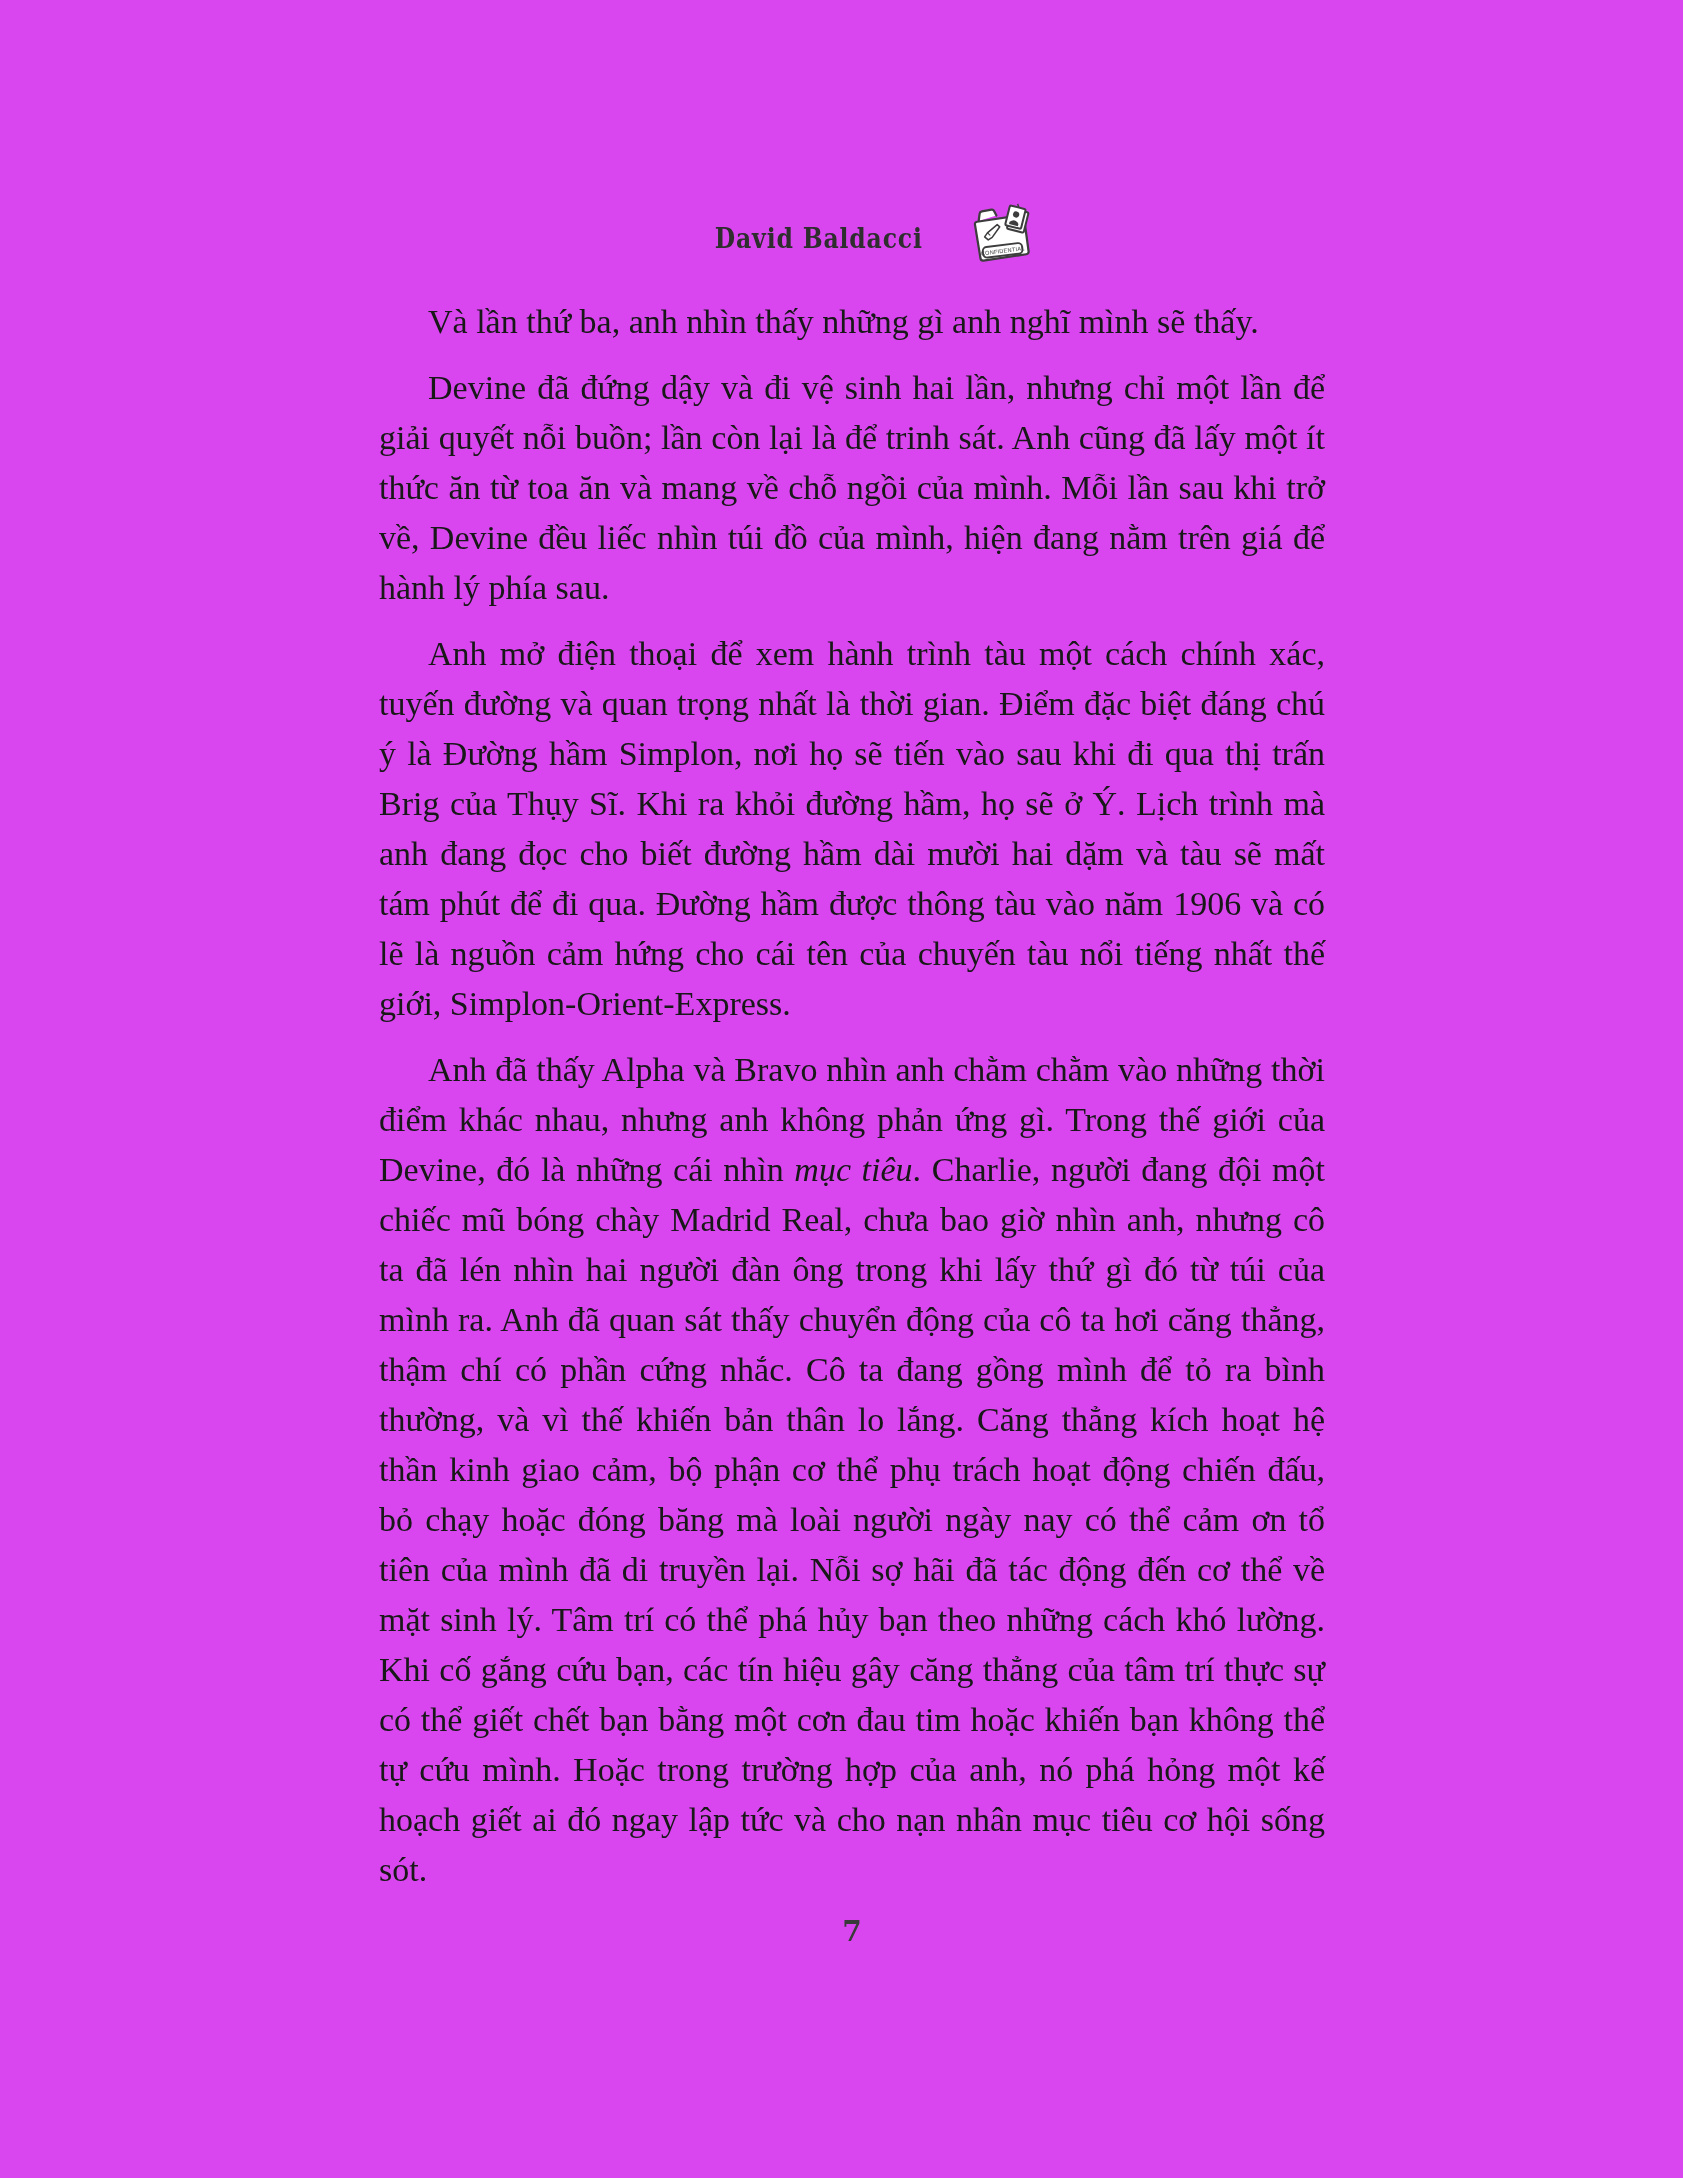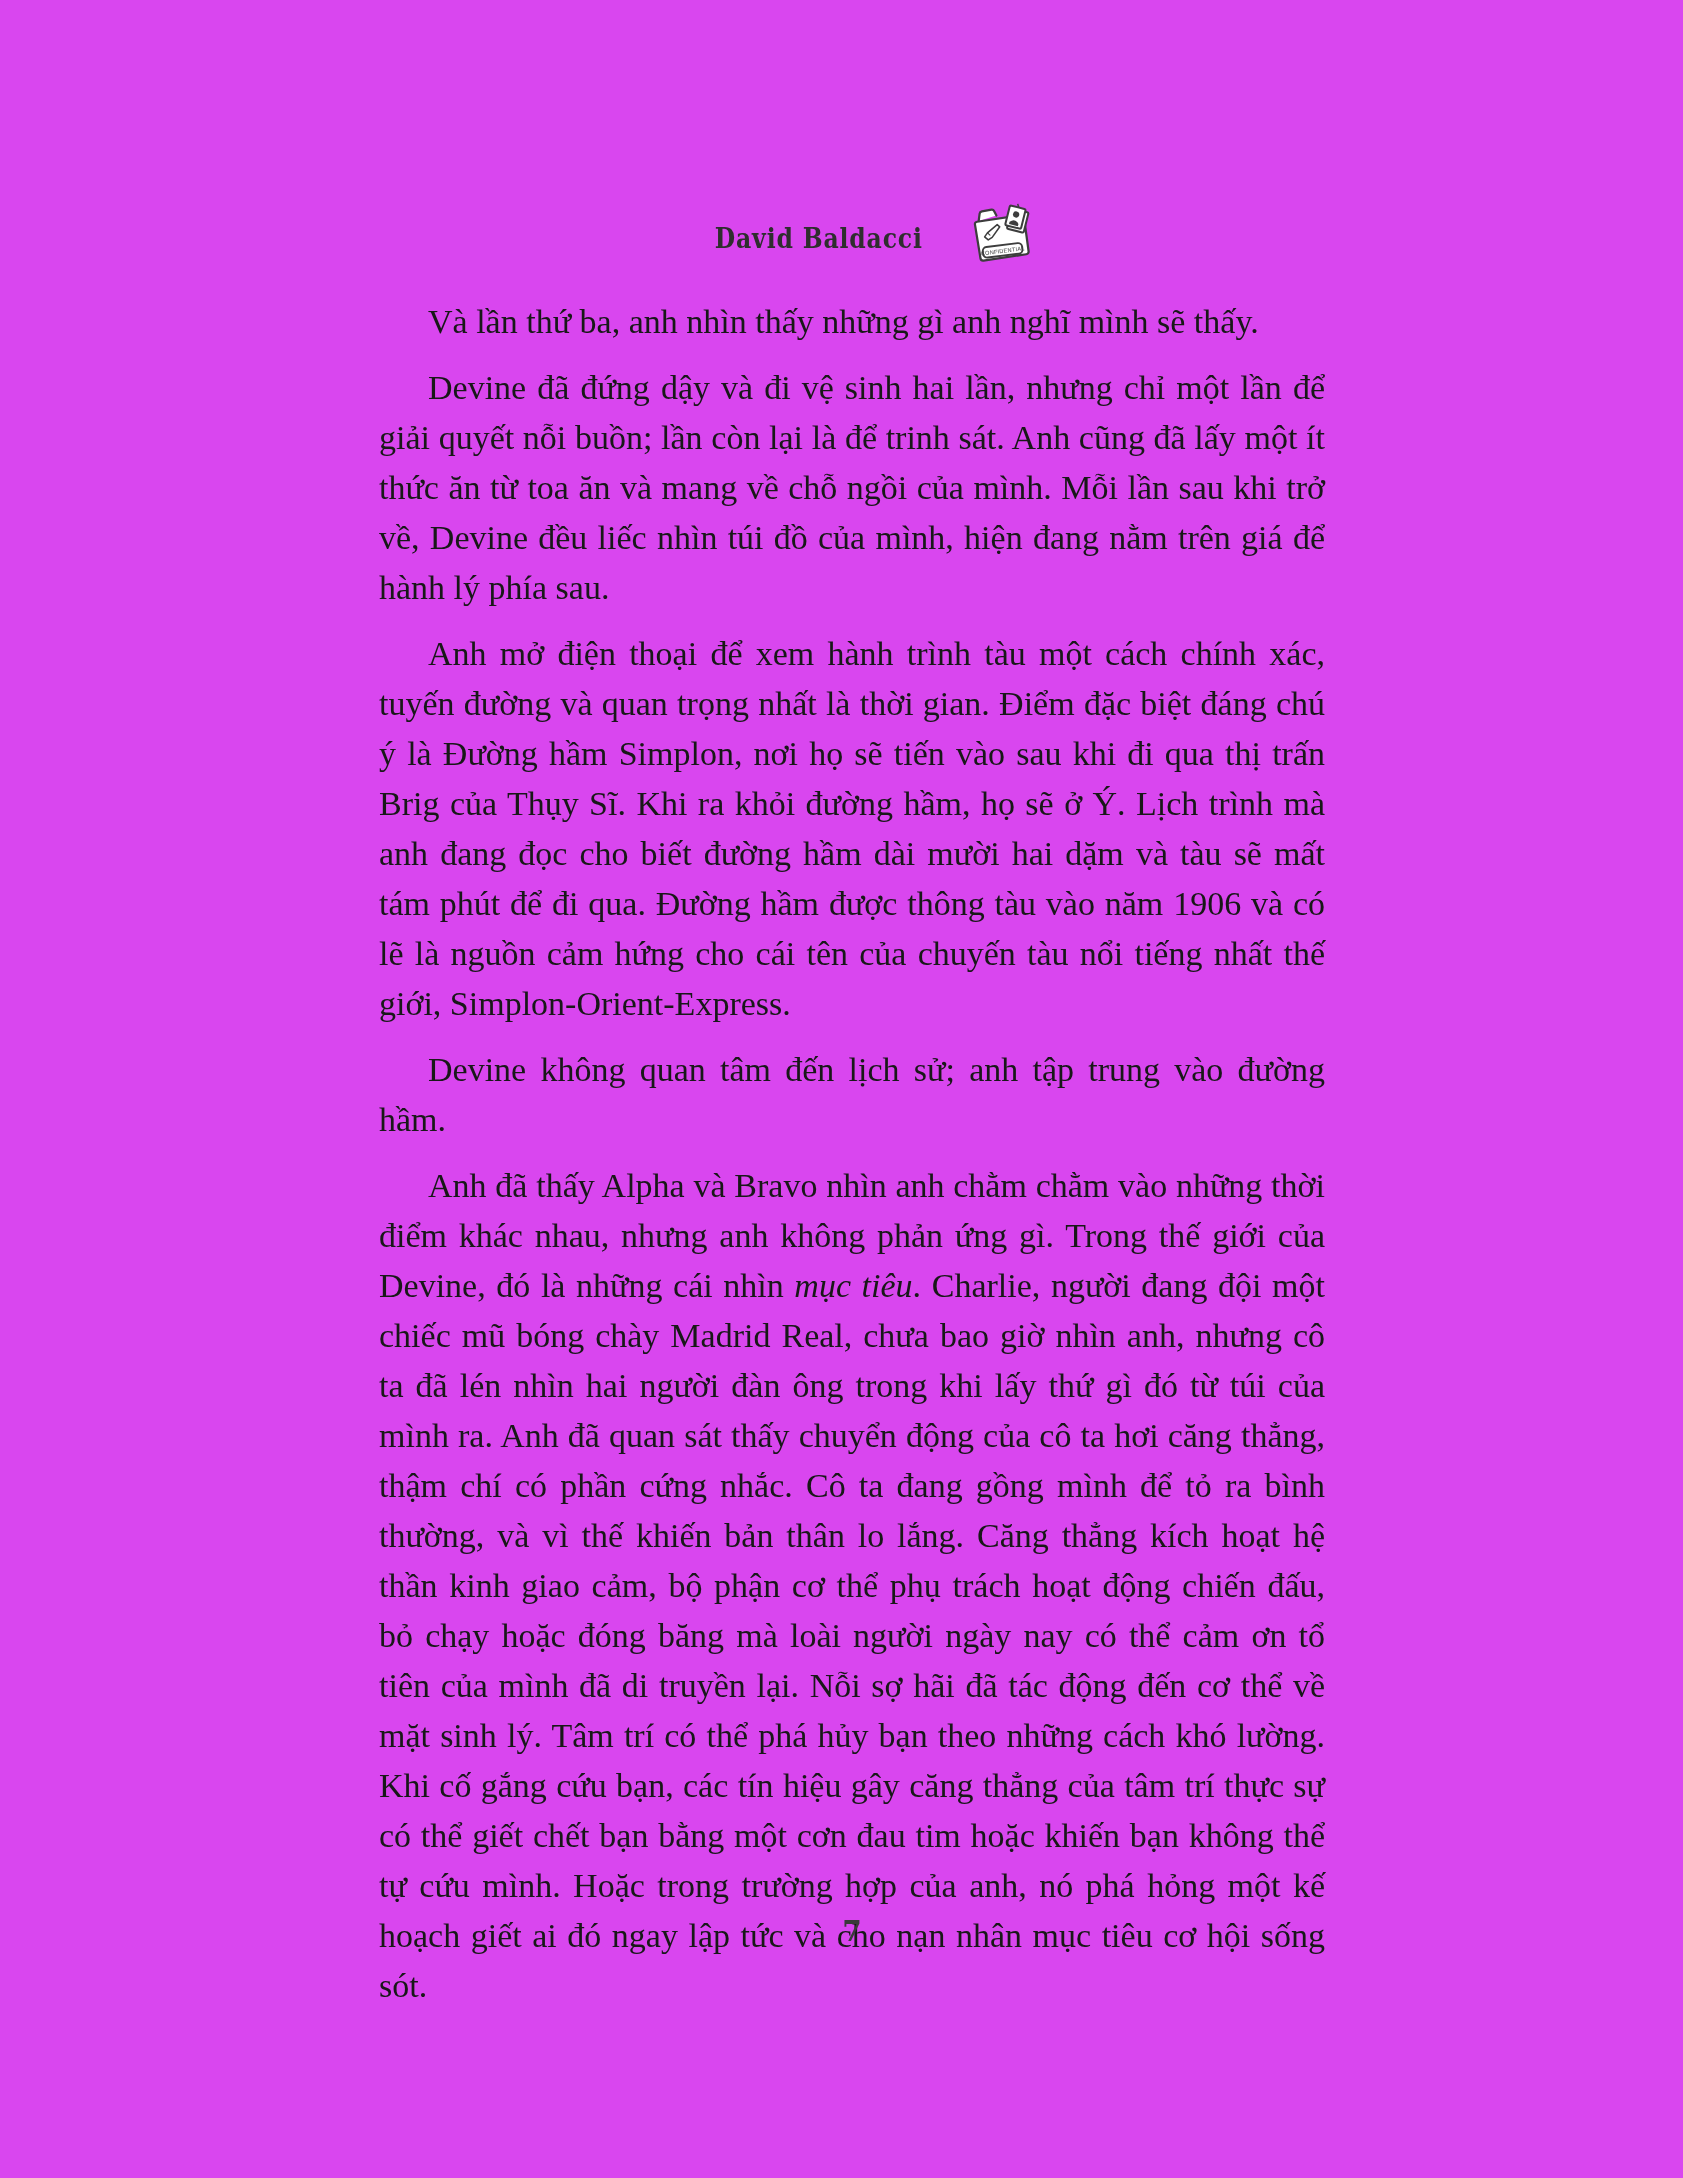--- a/index.html
+++ b/index.html
@@ -85,20 +85,19 @@
         <path d="M42 21.8 q4.5-5.2 9 0 l0 2.4 -9 0 z" fill="#3d3d3d" stroke="none"></path>
         <path d="M45.5 2.8 l2 3.4" stroke-width="1.5"></path>
       </g>
     </svg>
   </header>
 
   <main class="body-text">
       <p><span>Và lần thứ ba, anh nhìn thấy những gì anh nghĩ mình sẽ thấy.</span></p>
       <p><span>Devine đã đứng dậy và đi vệ sinh hai lần, nhưng chỉ một lần để giải quyết nỗi buồn; lần còn lại là để trinh sát. Anh cũng đã lấy một ít thức ăn từ toa ăn và mang về chỗ ngồi của mình. Mỗi lần sau khi trở về, Devine đều liếc nhìn túi đồ của mình, hiện đang nằm trên giá để hành lý phía sau.</span></p>
       <p><span>Anh mở điện thoại để xem hành trình tàu một cách chính xác, tuyến đường và quan trọng nhất là thời gian. Điểm đặc biệt đáng chú ý là Đường hầm Simplon, nơi họ sẽ tiến vào sau khi đi qua thị trấn Brig của Thụy Sĩ. Khi ra khỏi đường hầm, họ sẽ ở Ý. Lịch trình mà anh đang đọc cho biết đường hầm dài mười hai dặm và tàu sẽ mất tám phút để đi qua. Đường hầm được thông tàu vào năm 1906 và có lẽ là nguồn cảm hứng cho cái tên của chuyến tàu nổi tiếng nhất thế giới, Simplon-Orient-Express.</span></p>
-      <p><span>Devine không quan tâm đến lịch sử; anh tập trung vào đường hầm.</span></p>
       <p><span>Anh đã thấy Alpha và Bravo nhìn anh chằm chằm vào những thời điểm khác nhau, nhưng anh không phản ứng gì. Trong thế giới của Devine, đó là những cái nhìn </span><em>mục tiêu</em><span>. Charlie, người đang đội một chiếc mũ bóng chày Madrid Real, chưa bao giờ nhìn anh, nhưng cô ta đã lén nhìn hai người đàn ông trong khi lấy thứ gì đó từ túi của mình ra. Anh đã quan sát thấy chuyển động của cô ta hơi căng thẳng, thậm chí có phần cứng nhắc. Cô ta đang gồng mình để tỏ ra bình thường, và vì thế khiến bản thân lo lắng. Căng thẳng kích hoạt hệ thần kinh giao cảm, bộ phận cơ thể phụ trách hoạt động chiến đấu, bỏ chạy hoặc đóng băng mà loài người ngày nay có thể cảm ơn tổ tiên của mình đã di truyền lại. Nỗi sợ hãi đã tác động đến cơ thể về mặt sinh lý. Tâm trí có thể phá hủy bạn theo những cách khó lường. Khi cố gắng cứu bạn, các tín hiệu gây căng thẳng của tâm trí thực sự có thể giết chết bạn bằng một cơn đau tim hoặc khiến bạn không thể tự cứu mình. Hoặc trong trường hợp của anh, nó phá hỏng một kế hoạch giết ai đó ngay lập tức và cho nạn nhân mục tiêu cơ hội sống sót.</span></p>
     </main>
 
   <footer class="page-number">7</footer>
 
 </div>
 
 
 </body></html>

